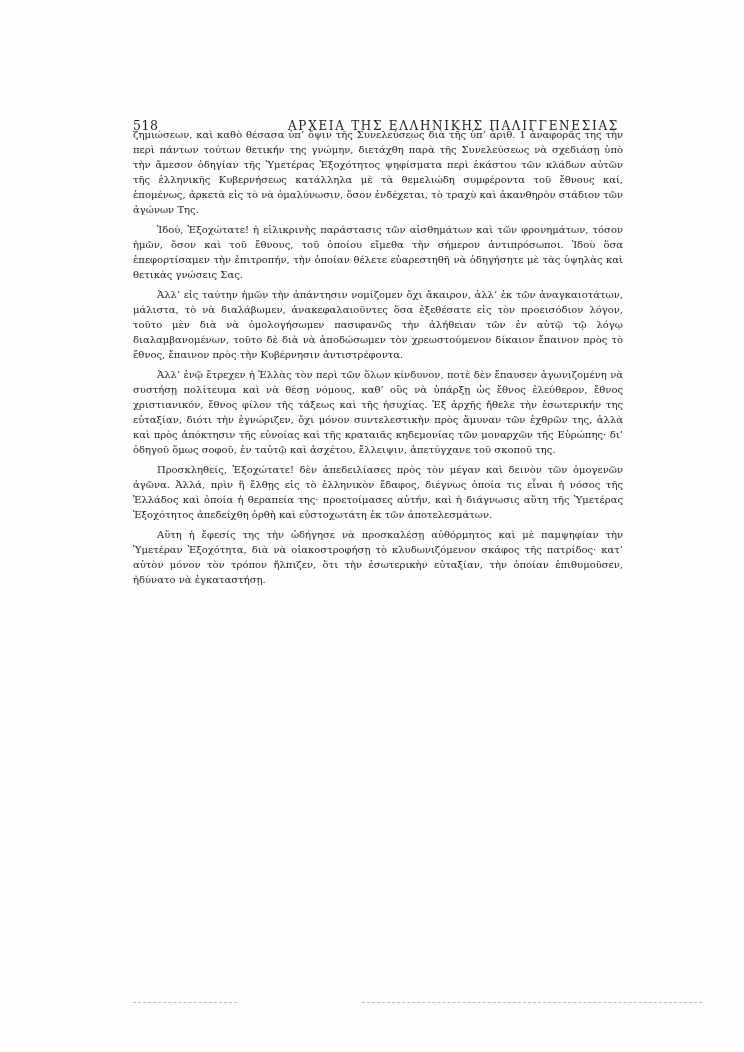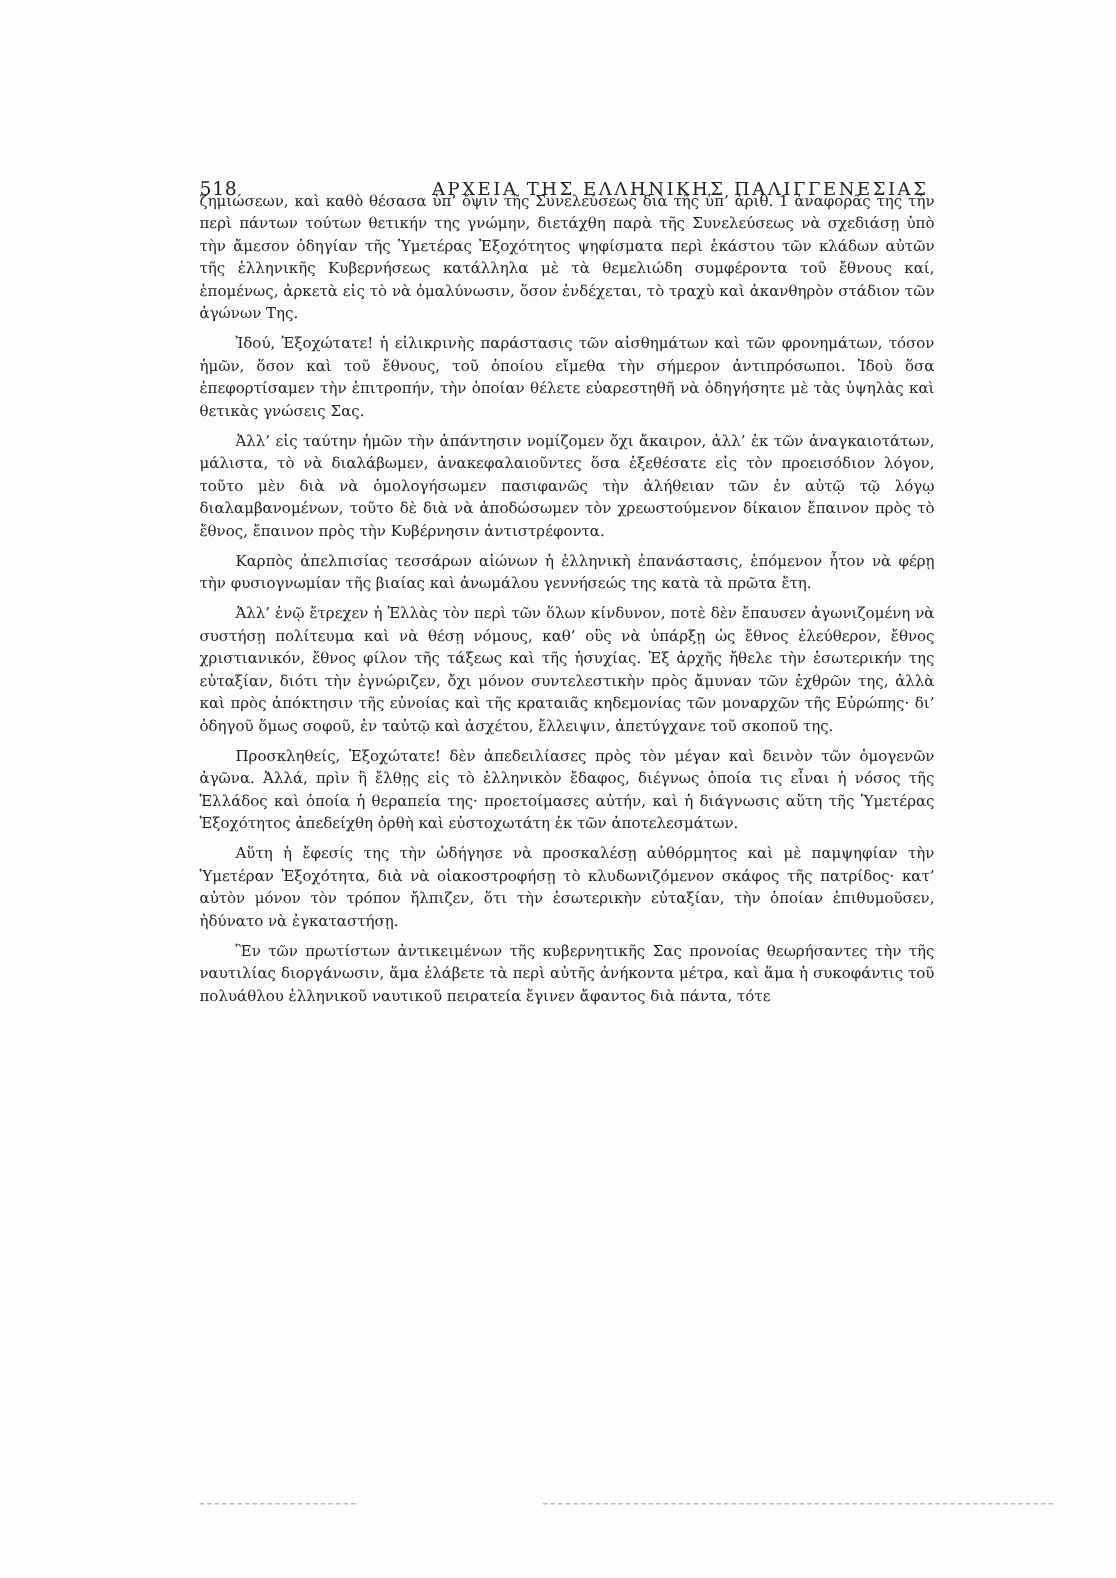--- a/index.html
+++ b/index.html
@@ -45,23 +45,21 @@
 
   <div class="header">
     <span class="page-number">518</span>
     <span class="running-title">ΑΡΧΕΙΑ ΤΗΣ ΕΛΛΗΝΙΚΗΣ ΠΑΛΙΓΓΕΝΕΣΙΑΣ</span>
   </div>
 
   <div class="body-text">
     <p class="para continuation">ζημιώσεων, καὶ καθὸ θέσασα ὑπ’ ὄψιν τῆς Συνελεύσεως διὰ τῆς ὑπ’ ἀριθ. 1 ἀναφορᾶς της τὴν περὶ πάντων τούτων θετικήν της γνώμην, διετάχθη παρὰ τῆς Συνελεύσεως νὰ σχεδιάσῃ ὑπὸ τὴν ἄμεσον ὁδηγίαν τῆς Ὑμετέρας Ἐξοχότητος ψηφίσματα περὶ ἑκάστου τῶν κλάδων αὐτῶν τῆς ἑλληνικῆς Κυβερνήσεως κατάλληλα μὲ τὰ θεμελιώδη συμφέροντα τοῦ ἔθνους καί, ἑπομένως, ἀρκετὰ εἰς τὸ νὰ ὁμαλύνωσιν, ὅσον ἐνδέχεται, τὸ τραχὺ καὶ ἀκανθηρὸν στάδιον τῶν ἀγώνων Της.</p>
     <p class="para">Ἰδού, Ἐξοχώτατε! ἡ εἰλικρινὴς παράστασις τῶν αἰσθημάτων καὶ τῶν φρονημάτων, τόσον ἡμῶν, ὅσον καὶ τοῦ ἔθνους, τοῦ ὁποίου εἴμεθα τὴν σήμερον ἀντιπρόσωποι. Ἰδοὺ ὅσα ἐπεφορτίσαμεν τὴν ἐπιτροπήν, τὴν ὁποίαν θέλετε εὐαρεστηθῆ νὰ ὁδηγήσητε μὲ τὰς ὑψηλὰς καὶ θετικὰς γνώσεις Σας.</p>
     <p class="para">Ἀλλ’ εἰς ταύτην ἡμῶν τὴν ἀπάντησιν νομίζομεν ὄχι ἄκαιρον, ἀλλ’ ἐκ τῶν ἀναγκαιοτάτων, μάλιστα, τὸ νὰ διαλάβωμεν, ἀνακεφαλαιοῦντες ὅσα ἐξεθέσατε εἰς τὸν προεισόδιον λόγον, τοῦτο μὲν διὰ νὰ ὁμολογήσωμεν πασιφανῶς τὴν ἀλήθειαν τῶν ἐν αὐτῷ τῷ λόγῳ διαλαμβανομένων, τοῦτο δὲ διὰ νὰ ἀποδώσωμεν τὸν χρεωστούμενον δίκαιον ἔπαινον πρὸς τὸ ἔθνος, ἔπαινον πρὸς τὴν Κυβέρνησιν ἀντιστρέφοντα.</p>
-    <p class="para">Καρπὸς ἀπελπισίας τεσσάρων αἰώνων ἡ ἑλληνικὴ ἐπανάστασις, ἑπόμενον ἦτον νὰ φέρῃ τὴν φυσιογνωμίαν τῆς βιαίας καὶ ἀνωμάλου γεννήσεώς της κατὰ τὰ πρῶτα ἔτη.</p>
     <p class="para">Ἀλλ’ ἐνῷ ἔτρεχεν ἡ Ἑλλὰς τὸν περὶ τῶν ὅλων κίνδυνον, ποτὲ δὲν ἔπαυσεν ἀγωνιζομένη νὰ συστήσῃ πολίτευμα καὶ νὰ θέσῃ νόμους, καθ’ οὓς νὰ ὑπάρξῃ ὡς ἔθνος ἐλεύθερον, ἔθνος χριστιανικόν, ἔθνος φίλον τῆς τάξεως καὶ τῆς ἡσυχίας. Ἐξ ἀρχῆς ἤθελε τὴν ἐσωτερικήν της εὐταξίαν, διότι τὴν ἐγνώριζεν, ὄχι μόνον συντελεστικὴν πρὸς ἄμυναν τῶν ἐχθρῶν της, ἀλλὰ καὶ πρὸς ἀπόκτησιν τῆς εὐνοίας καὶ τῆς κραταιᾶς κηδεμονίας τῶν μοναρχῶν τῆς Εὐρώπης· δι’ ὁδηγοῦ ὅμως σοφοῦ, ἐν ταὐτῷ καὶ ἀσχέτου, ἔλλειψιν, ἀπετύγχανε τοῦ σκοποῦ της.</p>
     <p class="para">Προσκληθείς, Ἐξοχώτατε! δὲν ἀπεδειλίασες πρὸς τὸν μέγαν καὶ δεινὸν τῶν ὁμογενῶν ἀγῶνα. Ἀλλά, πρὶν ἢ ἔλθῃς εἰς τὸ ἑλληνικὸν ἔδαφος, διέγνως ὁποία τις εἶναι ἡ νόσος τῆς Ἑλλάδος καὶ ὁποία ἡ θεραπεία της· προετοίμασες αὐτήν, καὶ ἡ διάγνωσις αὕτη τῆς Ὑμετέρας Ἐξοχότητος ἀπεδείχθη ὀρθὴ καὶ εὐστοχωτάτη ἐκ τῶν ἀποτελεσμάτων.</p>
     <p class="para">Αὕτη ἡ ἔφεσίς της τὴν ὡδήγησε νὰ προσκαλέσῃ αὐθόρμητος καὶ μὲ παμψηφίαν τὴν Ὑμετέραν Ἐξοχότητα, διὰ νὰ οἰακοστροφήσῃ τὸ κλυδωνιζόμενον σκάφος τῆς πατρίδος· κατ’ αὐτὸν μόνον τὸν τρόπον ἤλπιζεν, ὅτι τὴν ἐσωτερικὴν εὐταξίαν, τὴν ὁποίαν ἐπιθυμοῦσεν, ἠδύνατο νὰ ἐγκαταστήσῃ.</p>
-    <p class="para">Ἓν τῶν πρωτίστων ἀντικειμένων τῆς κυβερνητικῆς Σας προνοίας θεωρήσαντες τὴν τῆς ναυτιλίας διοργάνωσιν, ἅμα ἐλάβετε τὰ περὶ αὐτῆς ἀνήκοντα μέτρα, καὶ ἅμα ἡ συκοφάντις τοῦ πολυάθλου ἑλληνικοῦ ναυτικοῦ πειρατεία ἔγινεν ἄφαντος διὰ πάντα, τότε</p>
   </div>
 
   <div class="artifact-line artifact-left"></div>
   <div class="artifact-line artifact-right"></div>
 
 </div>
 
 </body></html>

